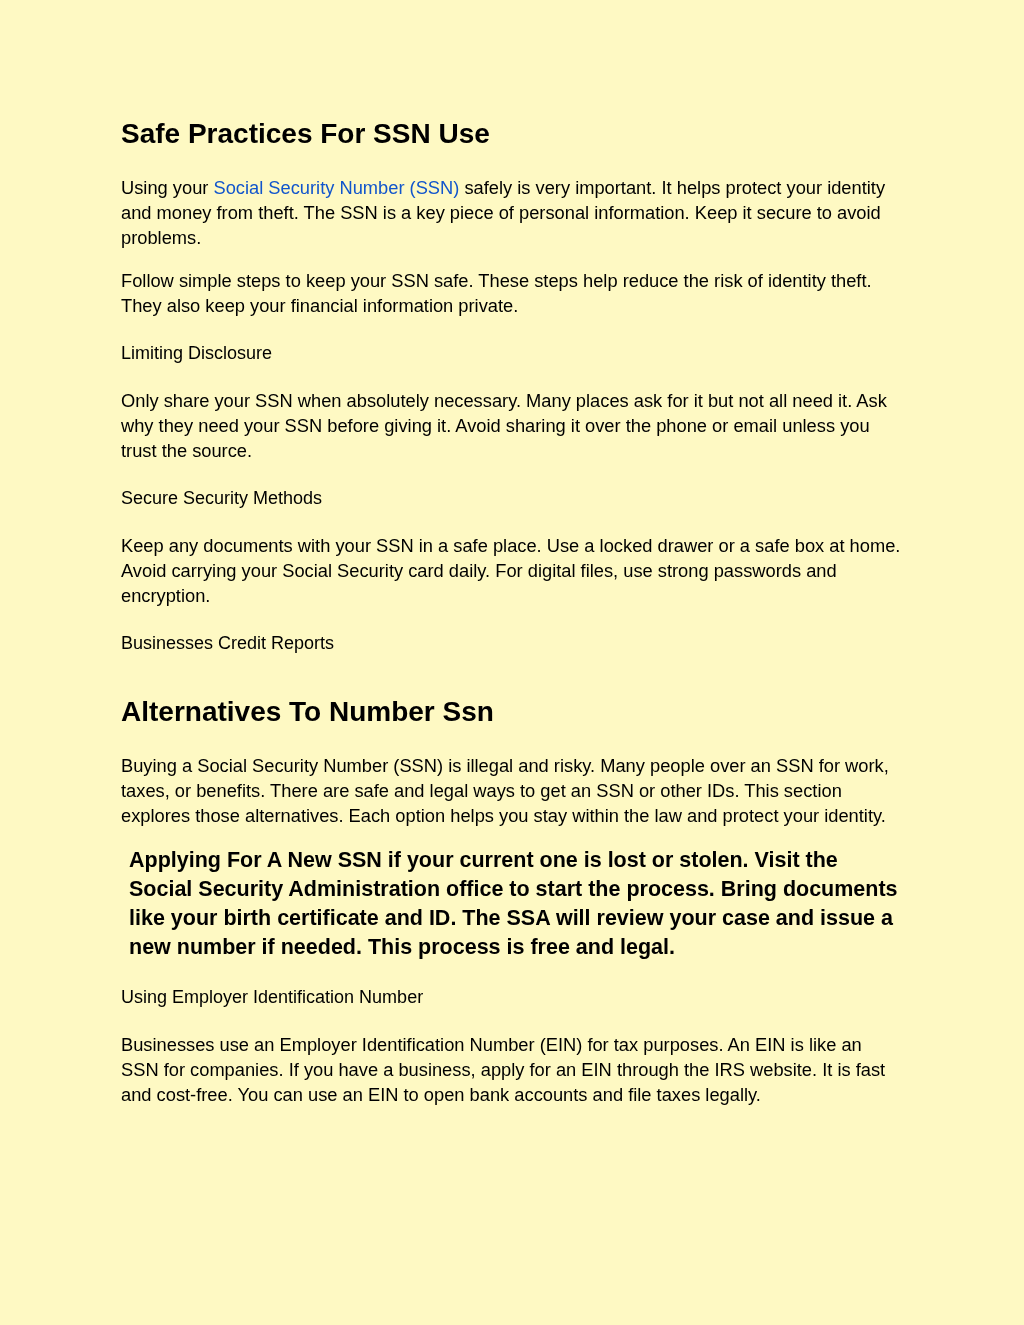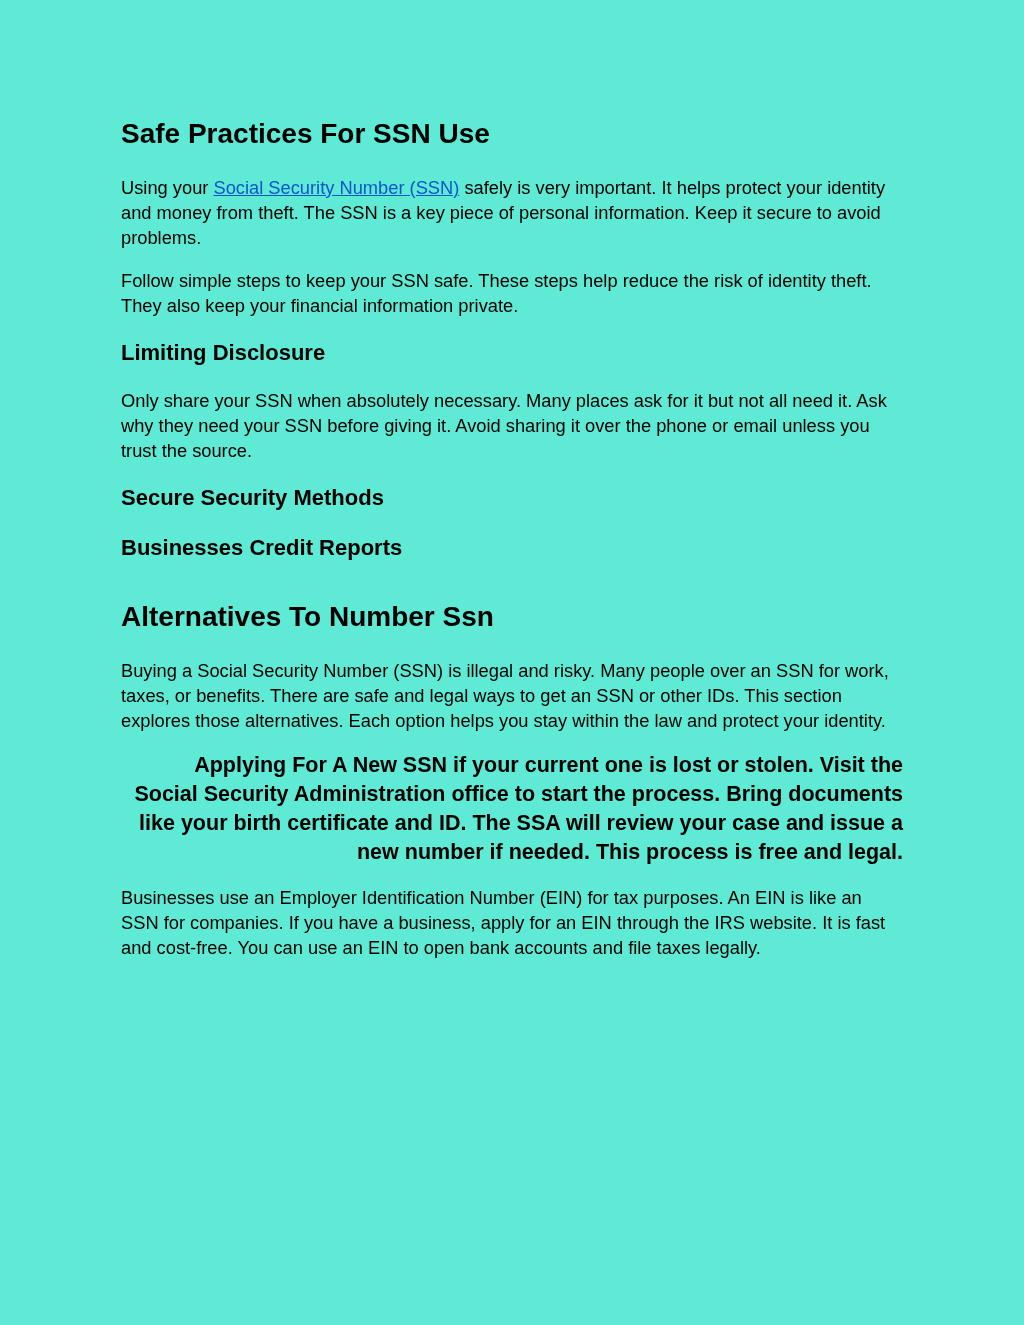--- a/index.html
+++ b/index.html
@@ -13,79 +13,79 @@
     height: 1325px;
     overflow: hidden;
     font-family: "Liberation Sans", "DejaVu Sans", sans-serif;
     color: #000000;
     -webkit-font-smoothing: antialiased;
   }
   .page {
     width: 1024px;
     height: 1325px;
     padding: 114px 121px 0 121px;
-    background: #5eead4;
+    background: #fef9c3;
   }
   .page h1 {
     font-size: 28px;
     line-height: 39px;
     font-weight: bold;
     margin: 34px 0 22px 0;
     letter-spacing: 0;
   }
   .page h1.first {
     margin-top: 0;
   }
   .page h2 {
-    font-size: 22px;
+    font-size: 18px;
     line-height: 30px;
-    font-weight: bold;
+    font-weight: normal;
     margin: 20px 0 20px 0;
   }
   .page p {
     font-size: 18.3px;
     line-height: 25px;
     margin: 0 0 18px 0;
   }
   .page p.bold-para {
     font-weight: bold;
     font-size: 21.5px;
     line-height: 29px;
     margin: 18px 0 18px 8px;
-    text-align: right;
   }
   a.doc-link {
     color: #1155cc;
-    text-decoration: underline;
     cursor: pointer;
   }
 </style>
 </head>
 <body>
 
 <div class="page">
 
   <h1 class="first">Safe Practices For SSN Use</h1>
 
   <p><span>Using your </span><a class="doc-link">Social Security Number (SSN)</a><span> safely is very important. It helps protect your identity and money from theft. The SSN is a key piece of personal information. Keep it secure to avoid problems.</span></p>
 
   <p>Follow simple steps to keep your SSN safe. These steps help reduce the risk of identity theft. They also keep your financial information private.</p>
 
   <h2>Limiting Disclosure</h2>
 
   <p>Only share your SSN when absolutely necessary. Many places ask for it but not all need it. Ask why they need your SSN before giving it. Avoid sharing it over the phone or email unless you trust the source.</p>
 
   <h2>Secure Security Methods</h2>
 
+  <p>Keep any documents with your SSN in a safe place. Use a locked drawer or a safe box at home. Avoid carrying your Social Security card daily. For digital files, use strong passwords and encryption.</p>
 
   <h2>Businesses Credit Reports</h2>
 
 
   <h1>Alternatives To Number Ssn</h1>
 
   <p>Buying a Social Security Number (SSN) is illegal and risky. Many people over an SSN for work, taxes, or benefits. There are safe and legal ways to get an SSN or other IDs. This section explores those alternatives. Each option helps you stay within the law and protect your identity.</p>
 
   <p class="bold-para">Applying For A New SSN if your current one is lost or stolen. Visit the Social Security Administration office to start the process. Bring documents like your birth certificate and ID. The SSA will review your case and issue a new number if needed. This process is free and legal.</p>
 
+  <h2>Using Employer Identification Number</h2>
 
   <p>Businesses use an Employer Identification Number (EIN) for tax purposes. An EIN is like an SSN for companies. If you have a business, apply for an EIN through the IRS website. It is fast and cost-free. You can use an EIN to open bank accounts and file taxes legally.</p>
 
 </div>
 
 </body></html>

